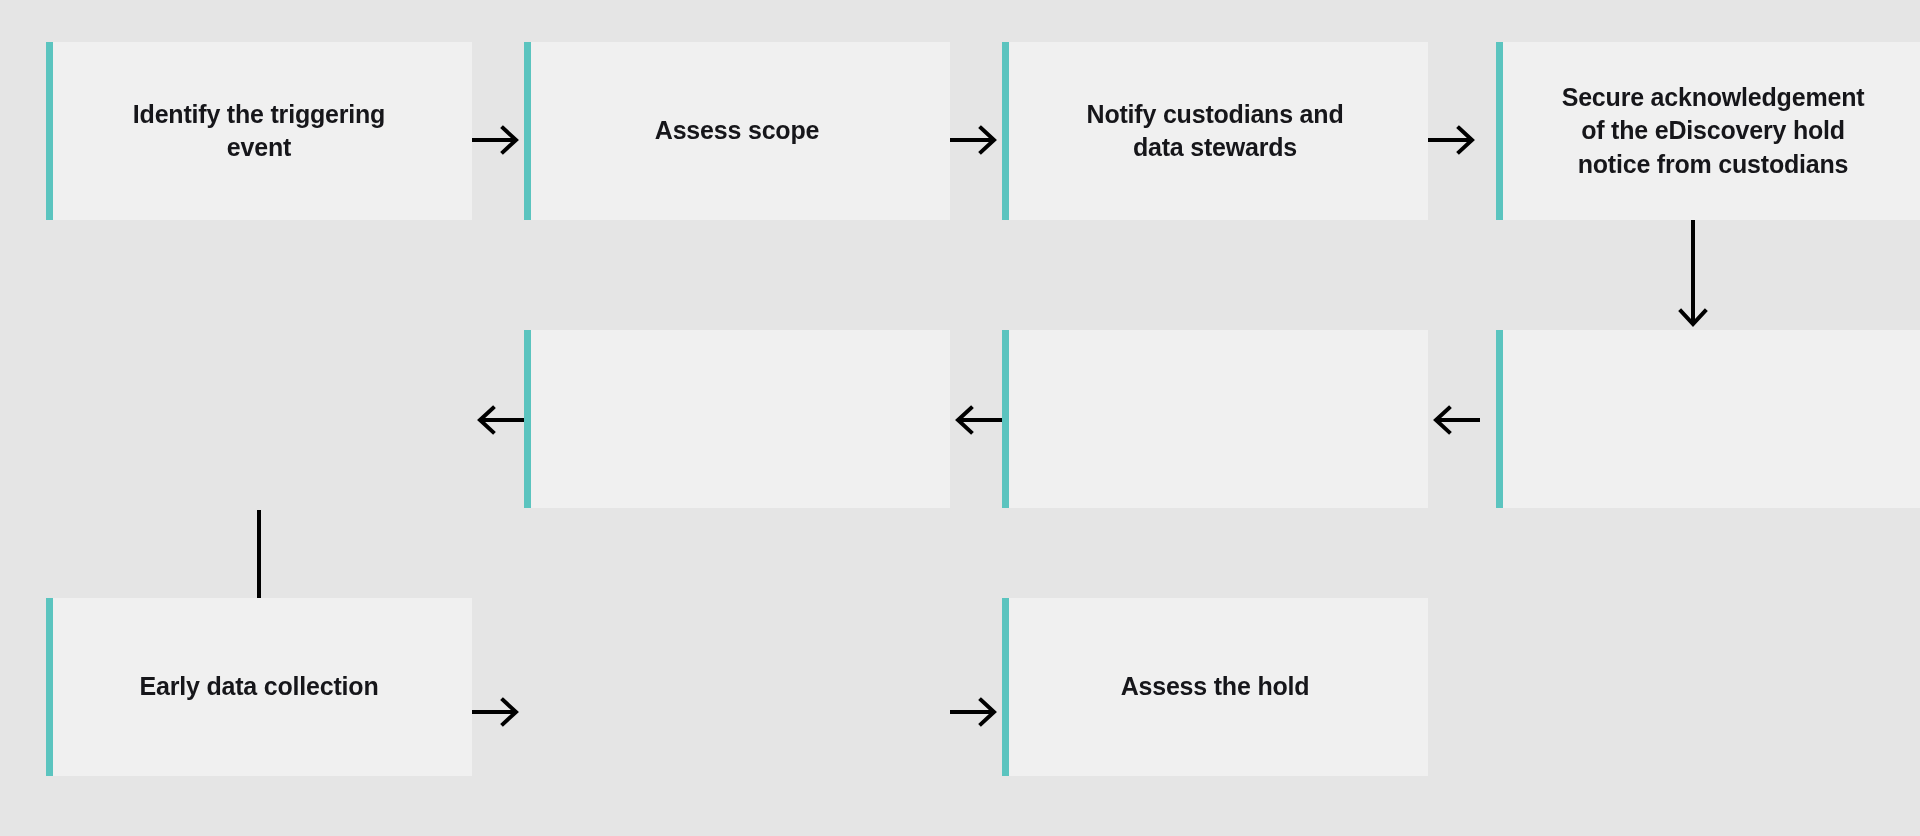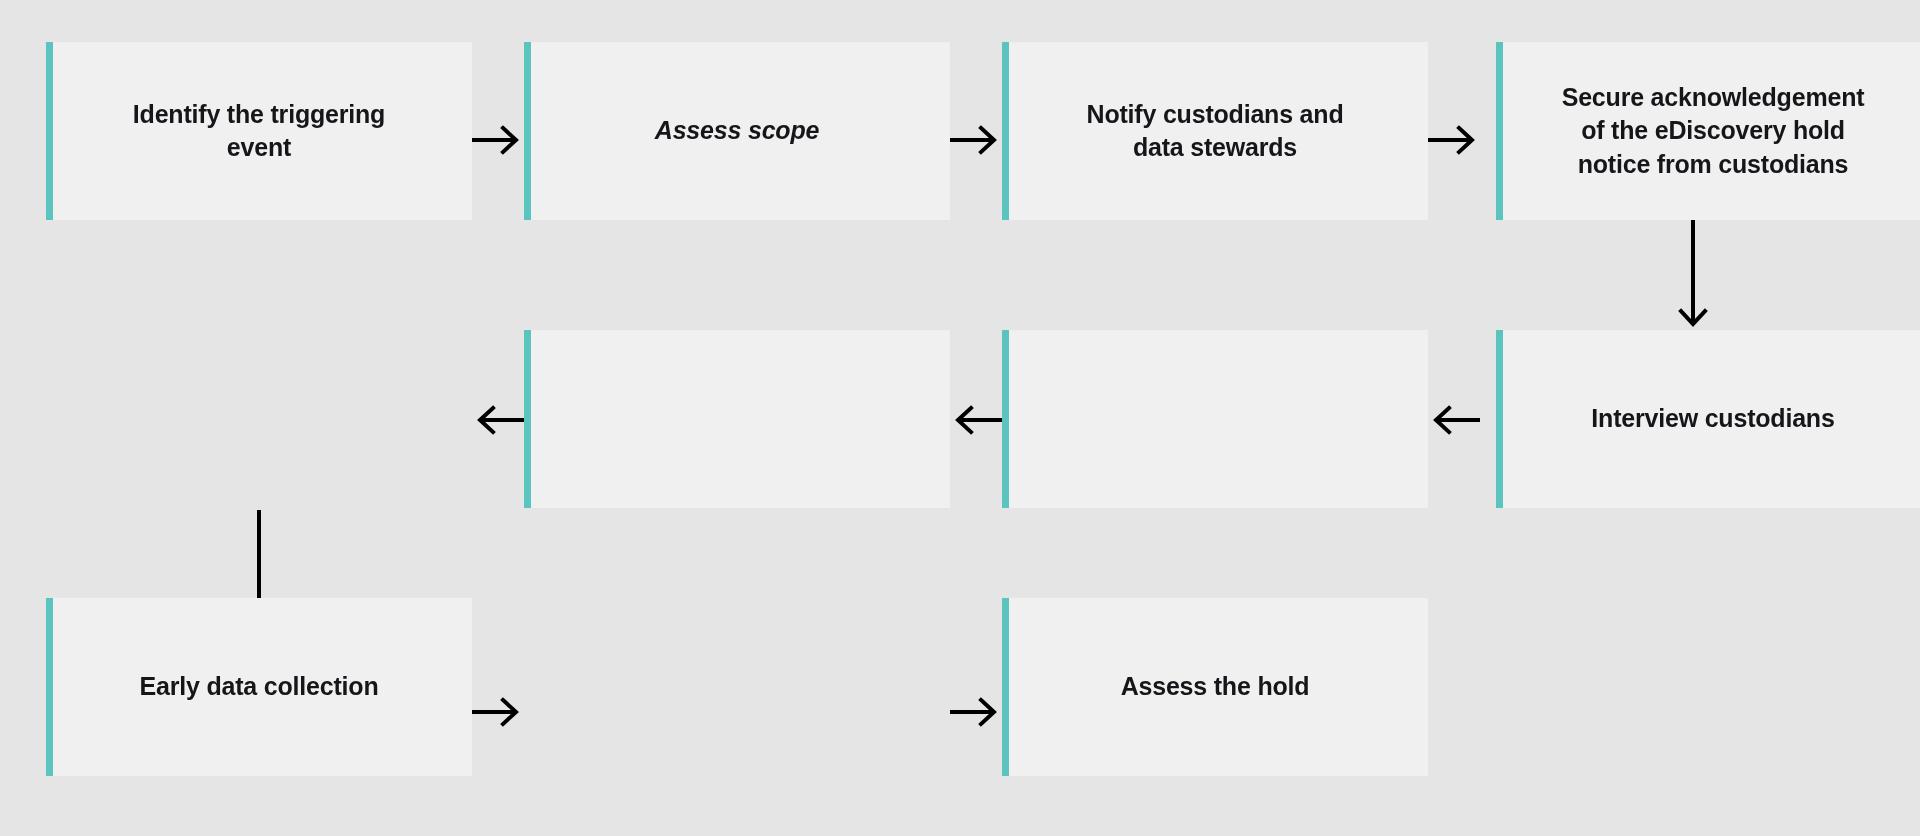--- a/index.html
+++ b/index.html
@@ -52,21 +52,21 @@
     letter-spacing: -0.2px;
     white-space: pre-line;
   }
 
   
   .r1 { top: 42px; }
   .r2 { top: 330px; }
   .r3 { top: 598px; }
 
   .c1 { left: 46px; }
-  .c2 { left: 524px; font-style: italic; }
+  .c2 { left: 524px; }
   .c3 { left: 1002px; }
   .c4 { left: 1496px; padding-left: 8px; }
 
   
   .h-arrow {
     position: absolute;
     width: 52px;
     height: 40px;
     overflow: visible;
   }
@@ -163,21 +163,20 @@
 
   <div class="h-arrow" style="left:1428px; top:400px;">
     <svg width="52" height="40" viewBox="0 0 52 40" aria-hidden="true">
       <line x1="52" y1="20" x2="8" y2="20" stroke="#000000" stroke-width="4"></line>
       <polyline points="21,8 8,20 21,32" fill="none" stroke="#000000" stroke-width="4" stroke-linecap="square" stroke-linejoin="miter"></polyline>
     </svg>
   </div>
 
   <div class="node r2 c4">
     <span class="accent"></span>
-    <span class="node-label">Interview custodians</span>
   </div>
 
   <div class="v-arrow" style="left:239px; top:510px;">
     <svg width="40" height="112" viewBox="0 0 40 112" aria-hidden="true">
       <line x1="20" y1="0" x2="20" y2="104" stroke="#000000" stroke-width="4"></line>
       <polyline points="8,91 20,104 32,91" fill="none" stroke="#000000" stroke-width="4" stroke-linecap="square" stroke-linejoin="miter"></polyline>
     </svg>
   </div>
 
   <div class="node r3 c1">

